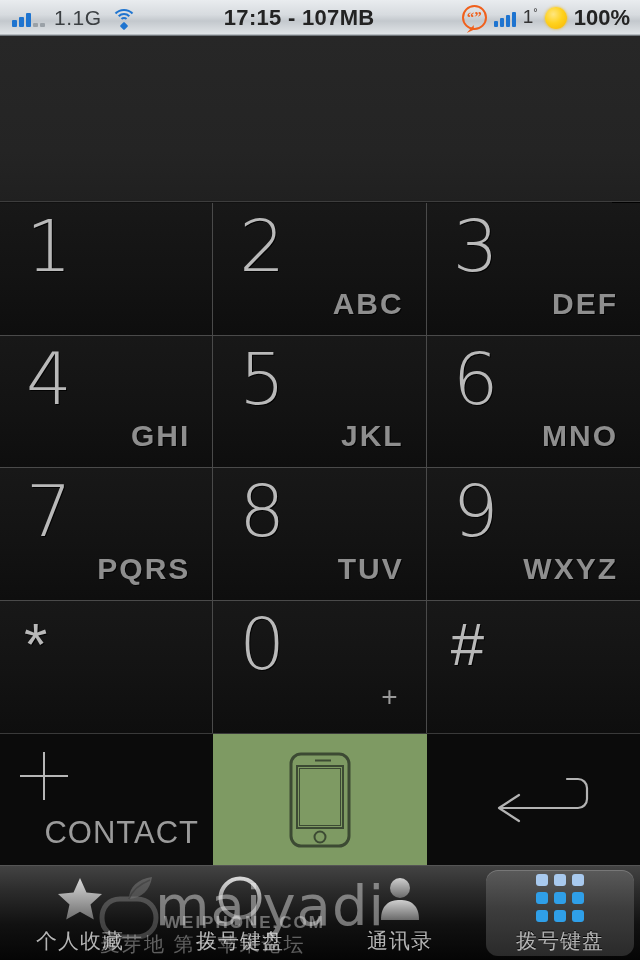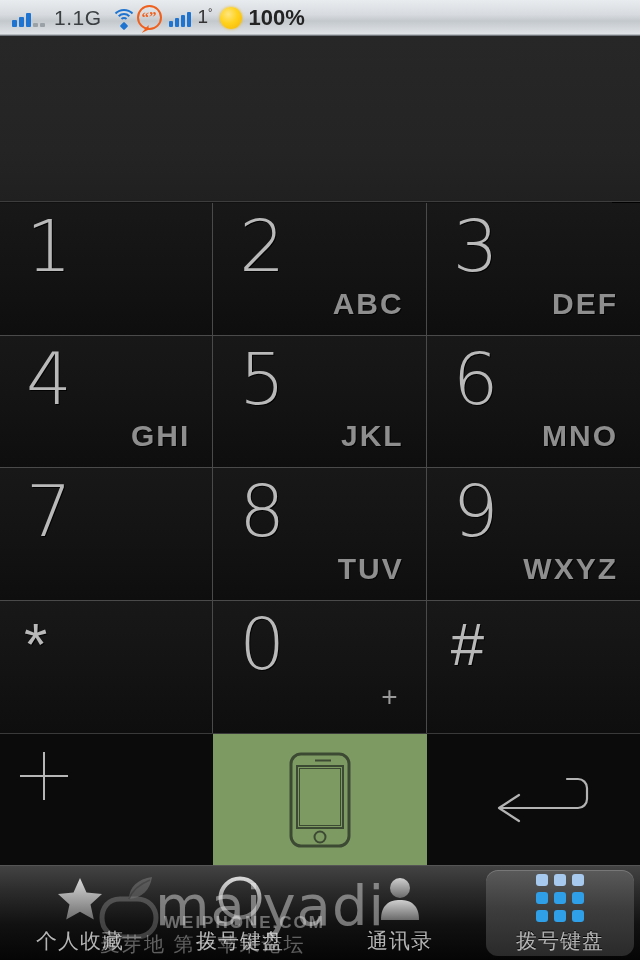--- a/index.html
+++ b/index.html
@@ -215,20 +215,23 @@
           <i class="off d2"></i>
       </div>
       <span class="carrier">1.1G</span>
       <div class="wifi">
         <span class="w1"></span>
           <span class="w2"></span>
           <span class="w3"></span>
           <span class="dot"></span>
       </div>
     </div>
+    <div class="sb-center">
+      <span class="clocktxt">17:15 - 107MB</span>
+    </div>
     <div class="sb-right">
       <div class="chatico">
           <b>“”</b>
         </div>
       <div class="bars small">
         <i class="s1"></i>
           <i class="s2"></i>
           <i class="s3"></i>
           <i class="s4"></i>
       </div>
@@ -262,20 +265,21 @@
     <div class="key">
       <span class="digit">5</span>
       <span class="letters">JKL</span>
     </div>
     <div class="key">
       <span class="digit">6</span>
       <span class="letters">MNO</span>
     </div>
     <div class="key">
       <span class="digit">7</span>
+      <span class="letters">PQRS</span>
     </div>
     <div class="key">
       <span class="digit">8</span>
       <span class="letters">TUV</span>
     </div>
     <div class="key">
       <span class="digit">9</span>
       <span class="letters">WXYZ</span>
     </div>
     <div class="key">
@@ -288,20 +292,21 @@
     <div class="key">
       <span class="sym">#</span>
     </div>
   </div>
 
   <div class="actionrow">
 
     <div class="act addc">
       <span class="bigplus"></span>
       <div class="addlabel">
+        <div>CONTACT</div>
       </div>
     </div>
 
     <div class="act call">
       <svg class="phoneico" viewBox="0 0 62 96">
         <rect x="2" y="2" width="58" height="92" rx="10" ry="10" fill="none" stroke="#3c4a33" stroke-width="3"></rect>
         <rect x="8" y="14" width="46" height="62" fill="none" stroke="#3c4a33" stroke-width="2"></rect>
         <rect x="10.5" y="16.5" width="41" height="57" fill="none" stroke="#3c4a33" stroke-width="1"></rect>
         <line x1="26" y1="8.5" x2="42" y2="8.5" stroke="#3c4a33" stroke-width="2"></line>
         <circle cx="31" cy="85" r="5.5" fill="none" stroke="#3c4a33" stroke-width="2"></circle>

